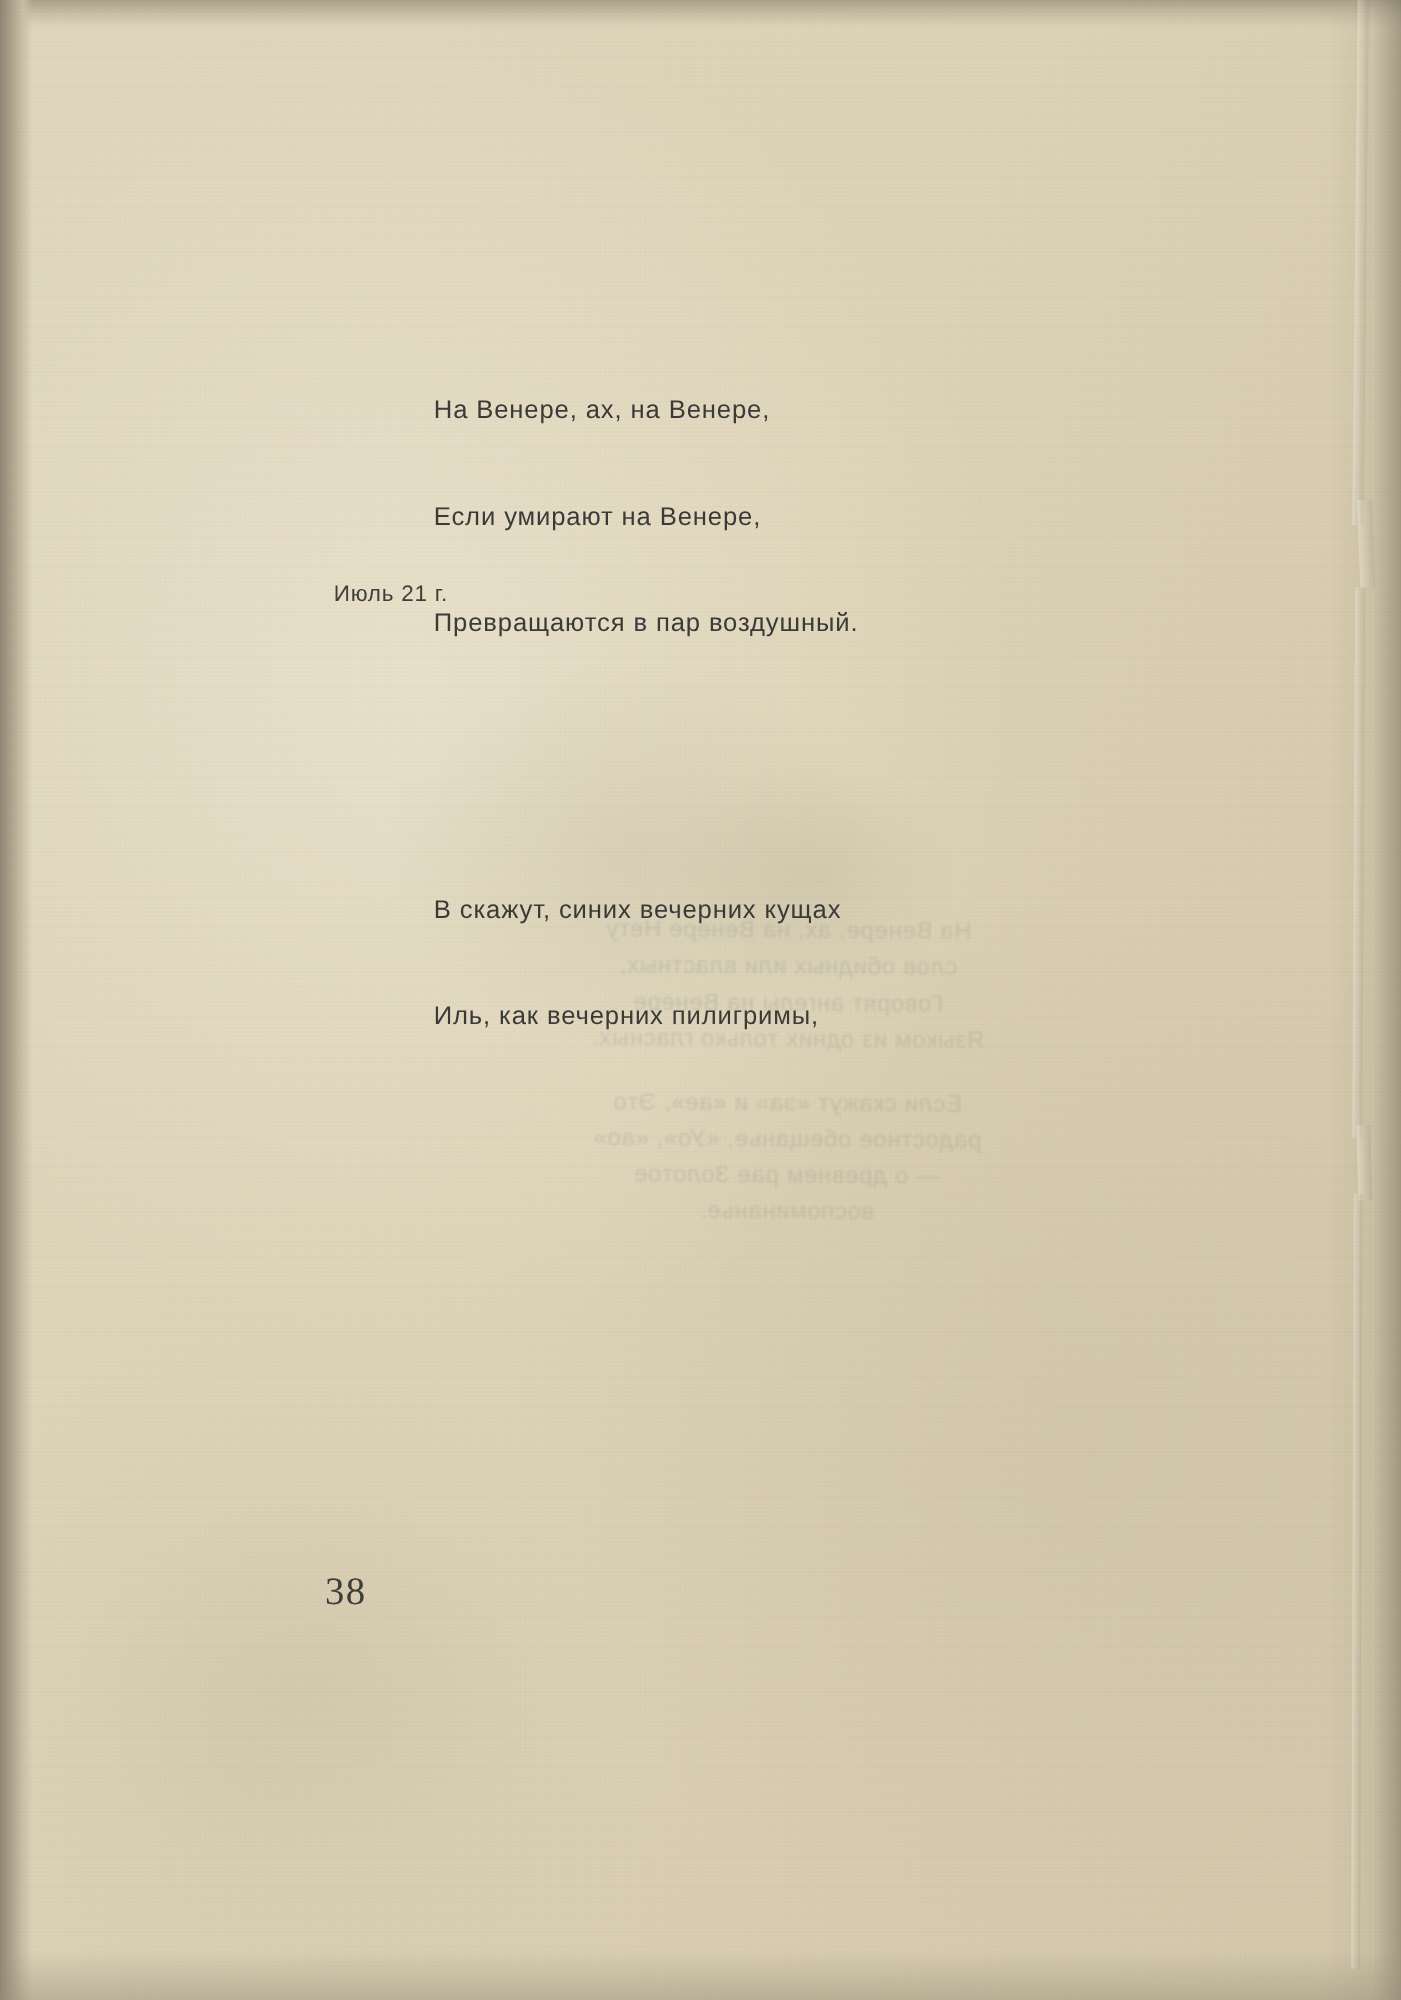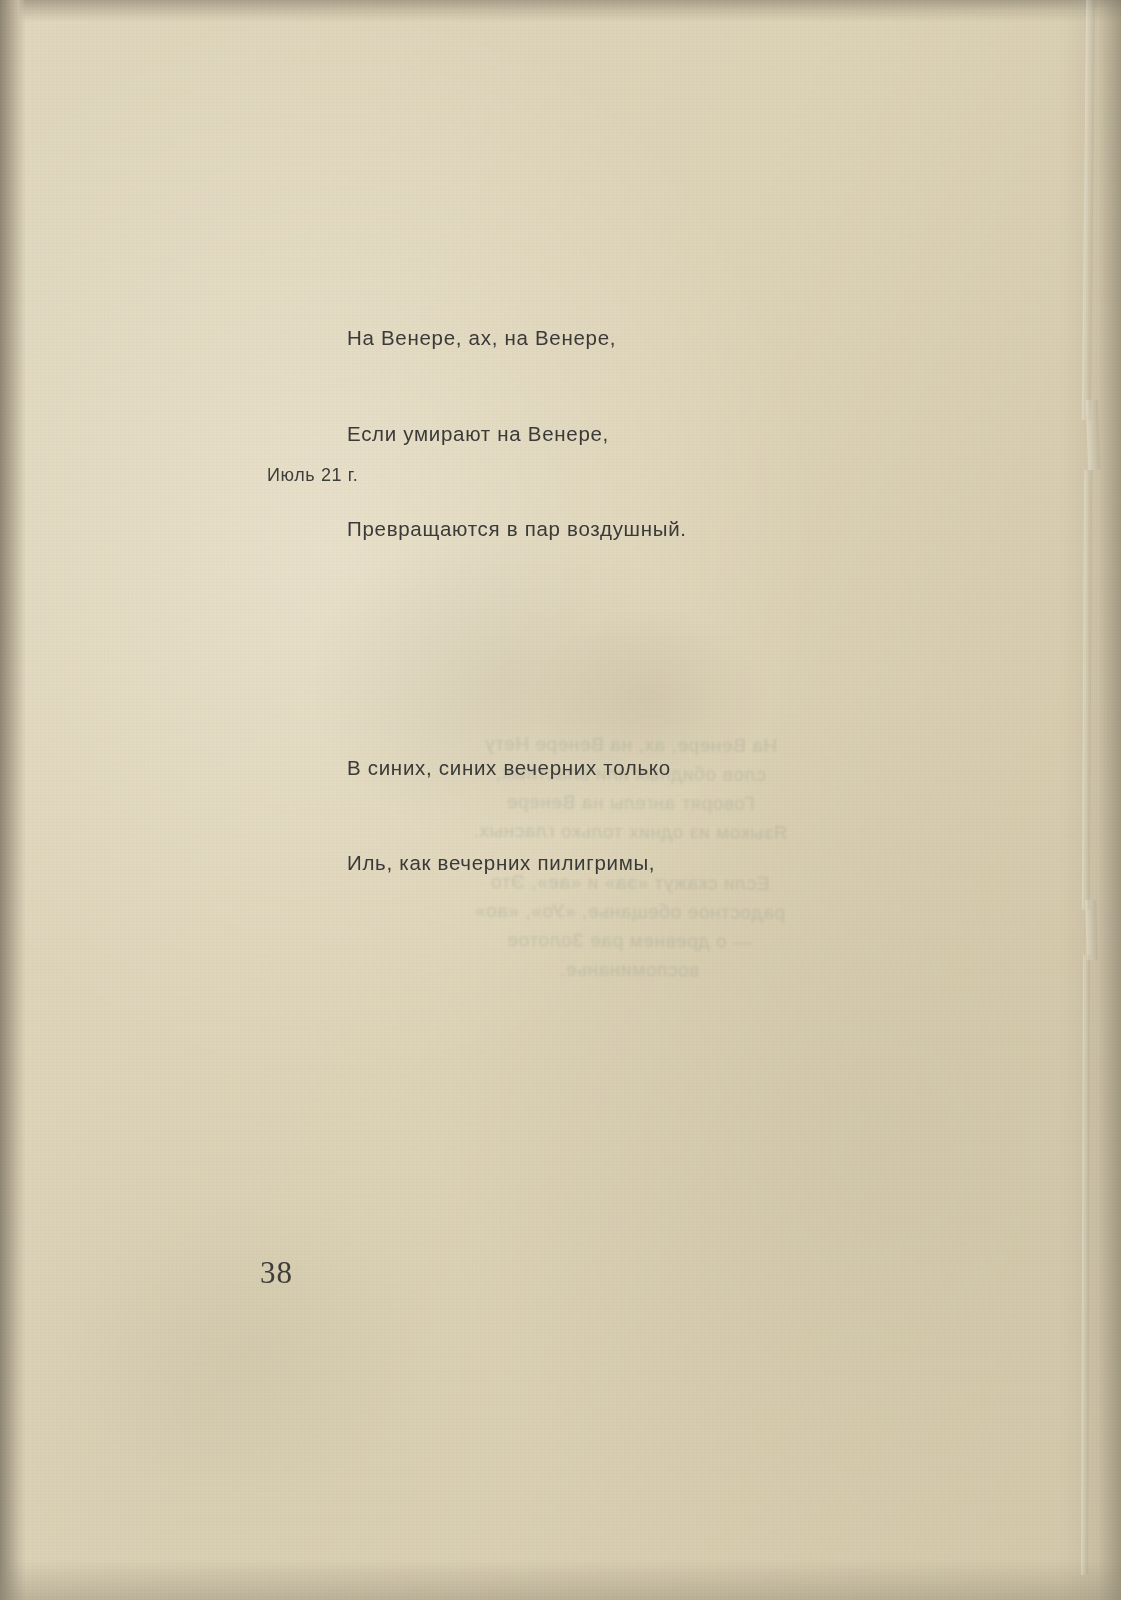--- a/index.html
+++ b/index.html
@@ -98,21 +98,21 @@
     left: 347px;
     top: 200px;
     color: #3a3a38;
     font-family: "Liberation Sans", sans-serif;
     font-size: 20.5px;
     line-height: 28.5px;
     letter-spacing: 0.7px;
     white-space: pre;
   }
   .stanza { margin: 0 0 29px 0; }
-  .stanza .ln { display: block; margin-top: 10px; }
+  .stanza .ln { display: block; }
 
   .date {
     position: absolute;
     left: 267px;
     top: 465px;
     color: #3e3e3b;
     font-family: "Liberation Sans", sans-serif;
     font-size: 18px;
     letter-spacing: 0.6px;
   }
@@ -169,21 +169,21 @@
 Золотое воспоминанье.</div>
   </div>
 
   <div class="poem">
     <div class="stanza">
       <span class="ln">На Венере, ах, на Венере,</span>
       <span class="ln">Если умирают на Венере,</span>
       <span class="ln">Превращаются в пар воздушный.</span>
     </div>
     <div class="stanza">
-      <span class="ln">В синих, синих вечерних только</span>
+      <span class="ln">В скажут, синих вечерних кущах</span>
       <span class="ln">Иль, как вечерних пилигримы,</span>
     </div>
   </div>
 
   <div class="date">Июль 21 г.</div>
 
   <div class="folio">38</div>
 
   <div class="grain"></div>
 </div>

